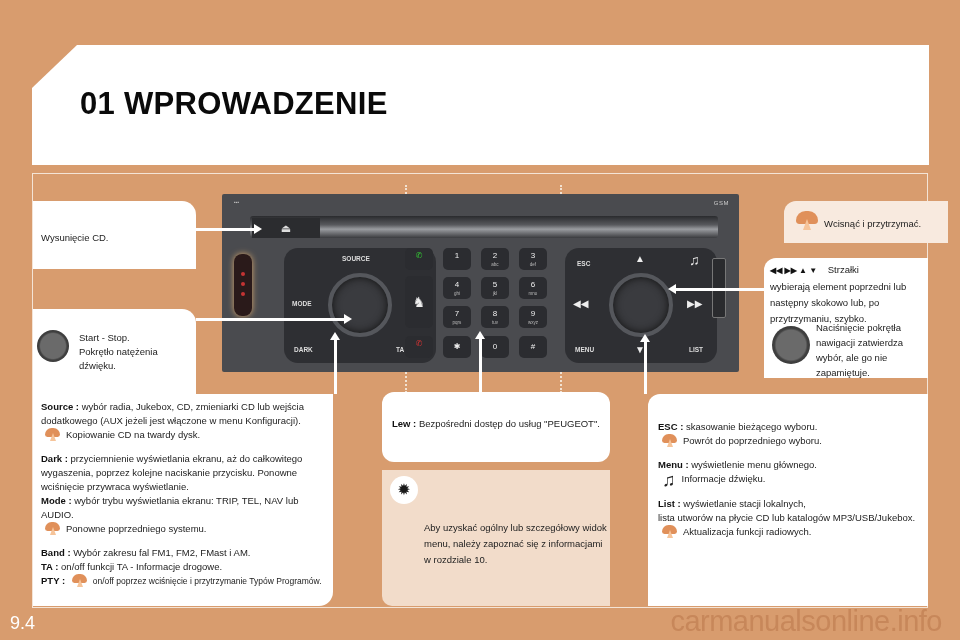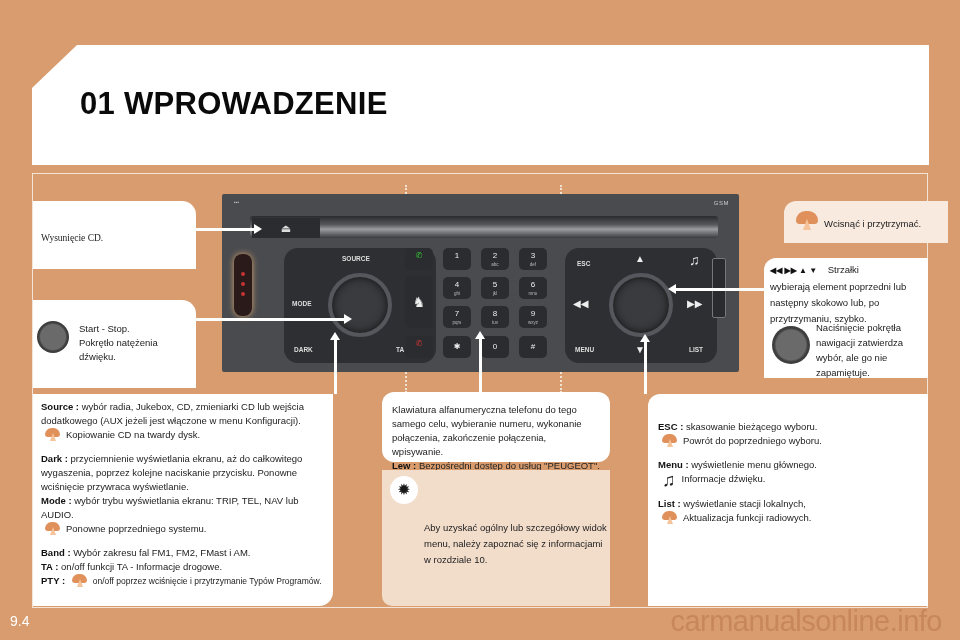--- a/index.html
+++ b/index.html
@@ -9,22 +9,22 @@
   .title-box { position: absolute; left: 32px; top: 45px; width: 897px; height: 120px; background: #fff;
     clip-path: polygon(45px 0, 100% 0, 100% 100%, 0 100%, 0 43px); }
   .title { position: absolute; left: 80px; top: 86px; font-size: 31px; font-weight: bold; letter-spacing: 0.3px; color: #0a0a0a; }
 
   .content-frame { position: absolute; left: 32px; top: 173px; width: 896px; height: 435px; border: 1px solid #f4e4d6; }
 
   .box { position: absolute; background: #fff; font-size: 9.5px; line-height: 14px; color: #222; }
   .box b { color: #111; }
 
   .b-eject { left: 33px; top: 201px; width: 163px; height: 68px; border-radius: 0 14px 0 0; }
-  .b-eject .txt { position: absolute; left: 8px; top: 30px; font-family: Liberation Serif, serif; }
-  .b-vol { left: 33px; top: 300px; width: 163px; height: 88px; border-radius: 0 14px 0 0; }
+  .b-eject .txt { position: absolute; left: 8px; top: 30px; }
+  .b-vol { left: 33px; top: 309px; width: 163px; height: 88px; border-radius: 0 14px 0 0; }
   .b-vol .knob { position: absolute; left: 4px; top: 21px; width: 32px; height: 32px; border-radius: 50%;
     background: radial-gradient(circle at 50% 50%, #6a6a6a 0 55%, #404040 62%, #2c2c2c 100%); }
   .b-vol .txt { position: absolute; left: 46px; top: 22px; }
 
   .b-left { left: 33px; top: 394px; width: 300px; height: 212px; border-radius: 0 0 14px 0; padding: 6px 8px; }
   .b-left p { margin: 0; }
   .b-left .gap { height: 10px; }
   .b-mid { left: 382px; top: 392px; width: 228px; height: 70px; border-radius: 12px; padding: 11px 10px; }
   .b-mid-tip { position: absolute; left: 382px; top: 470px; width: 228px; height: 136px; background: #f2dcca; border-radius: 0 0 0 10px; }
   .b-mid-tip .sun { position: absolute; left: 8px; top: 6px; width: 28px; height: 28px; background: #fff; border-radius: 50%; font-size: 16px; text-align: center; line-height: 28px; }
@@ -68,21 +68,21 @@
   .key small { display: block; font-size: 4.5px; line-height: 5px; color: #bbb; }
   .card-slot { position: absolute; left: 490px; top: 64px; width: 14px; height: 60px; background: #2a2b2e; border-radius: 2px; border: 1px solid #777; }
 
   .dots { position: absolute; top: 185px; width: 0; height: 208px; border-left: 2px dotted #f2e2d2; }
   .arrow-h { position: absolute; height: 3px; background: #fff; }
   .arrow-v { position: absolute; width: 3px; background: #fff; }
   .arrow-h.r::after { content: ""; position: absolute; right: -6px; top: -4px; border-left: 8px solid #fff; border-top: 5px solid transparent; border-bottom: 5px solid transparent; }
   .arrow-h.l::after { content: ""; position: absolute; left: -6px; top: -4px; border-right: 8px solid #fff; border-top: 5px solid transparent; border-bottom: 5px solid transparent; }
   .arrow-v.u::after { content: ""; position: absolute; top: -6px; left: -4px; border-bottom: 8px solid #fff; border-left: 5px solid transparent; border-right: 5px solid transparent; }
 
-  .page-num { position: absolute; left: 10px; top: 613px; font-size: 14px; color: #fff; }
+  .page-num { position: absolute; left: 10px; top: 613px; font-size: 18px; color: #fff; }
   .watermark { position: absolute; right: 18px; top: 605px; font-size: 29px; color: #c7875a; letter-spacing: -0.5px; }
 </style>
 </head>
 <body>
 
 <div class="title-box"></div>
 <div class="title">01  WPROWADZENIE</div>
 <div class="content-frame"></div>
 
 <div class="dots" style="left:405px"></div>
@@ -187,34 +187,35 @@
   <p><b>Dark :</b> <span>przyciemnienie wyświetlania ekranu, aż do całkowitego wygaszenia, poprzez kolejne naciskanie przycisku. Ponowne wciśnięcie przywraca wyświetlanie.</span></p>
   <p><b>Mode :</b> <span>wybór trybu wyświetlania ekranu: TRIP, TEL, NAV lub AUDIO.</span></p>
   <p class="ind"><span class="tip-icon"></span><span>Ponowne poprzedniego systemu.</span></p>
   <div class="gap"></div>
   <p><b>Band :</b> <span>Wybór zakresu fal FM1, FM2, FMast i AM.</span></p>
   <p><b>TA :</b> <span>on/off funkcji TA - Informacje drogowe.</span></p>
   <p><b>PTY :</b> <span class="tip-icon" style="margin-left:4px"></span><span style="font-size:8.5px">on/off poprzez wciśnięcie i przytrzymanie Typów Programów.</span></p>
 </div>
 
 <div class="box b-mid">
-  <span>Klawiatura alfanumeryczna telefonu do tego samego celu, wybieranie numeru, wykonanie połączenia, zakończenie połączenia, wpisywanie.</span><br>
+  <br>
   <b>Lew :</b> <span>Bezpośredni dostęp do usług "PEUGEOT".</span>
 </div>
 
 <div class="b-mid-tip">
   <div class="sun">✹</div>
   <div class="txt">Aby uzyskać ogólny lub szczegółowy widok menu, należy zapoznać się z informacjami w rozdziale 10.</div>
 </div>
 
 <div class="box b-right">
   <p><b>ESC :</b> <span>skasowanie bieżącego wyboru.</span></p>
   <p class="ind"><span class="tip-icon"></span><span>Powrót do poprzedniego wyboru.</span></p>
   <div class="gap"></div>
   <p><b>Menu :</b> <span>wyświetlenie menu głównego.</span></p>
   <p class="ind"><span class="music">♫</span><span>Informacje dźwięku.</span></p>
   <div class="gap"></div>
   <p><b>List :</b> <span>wyświetlanie stacji lokalnych,</span></p>
+  <p>lista utworów na płycie CD lub katalogów MP3/USB/Jukebox.</p>
   <p class="ind"><span class="tip-icon"></span><span>Aktualizacja funkcji radiowych.</span></p>
 </div>
 
 <div class="page-num">9.4</div>
 <div class="watermark">carmanualsonline.info</div>
 
 </body></html>

